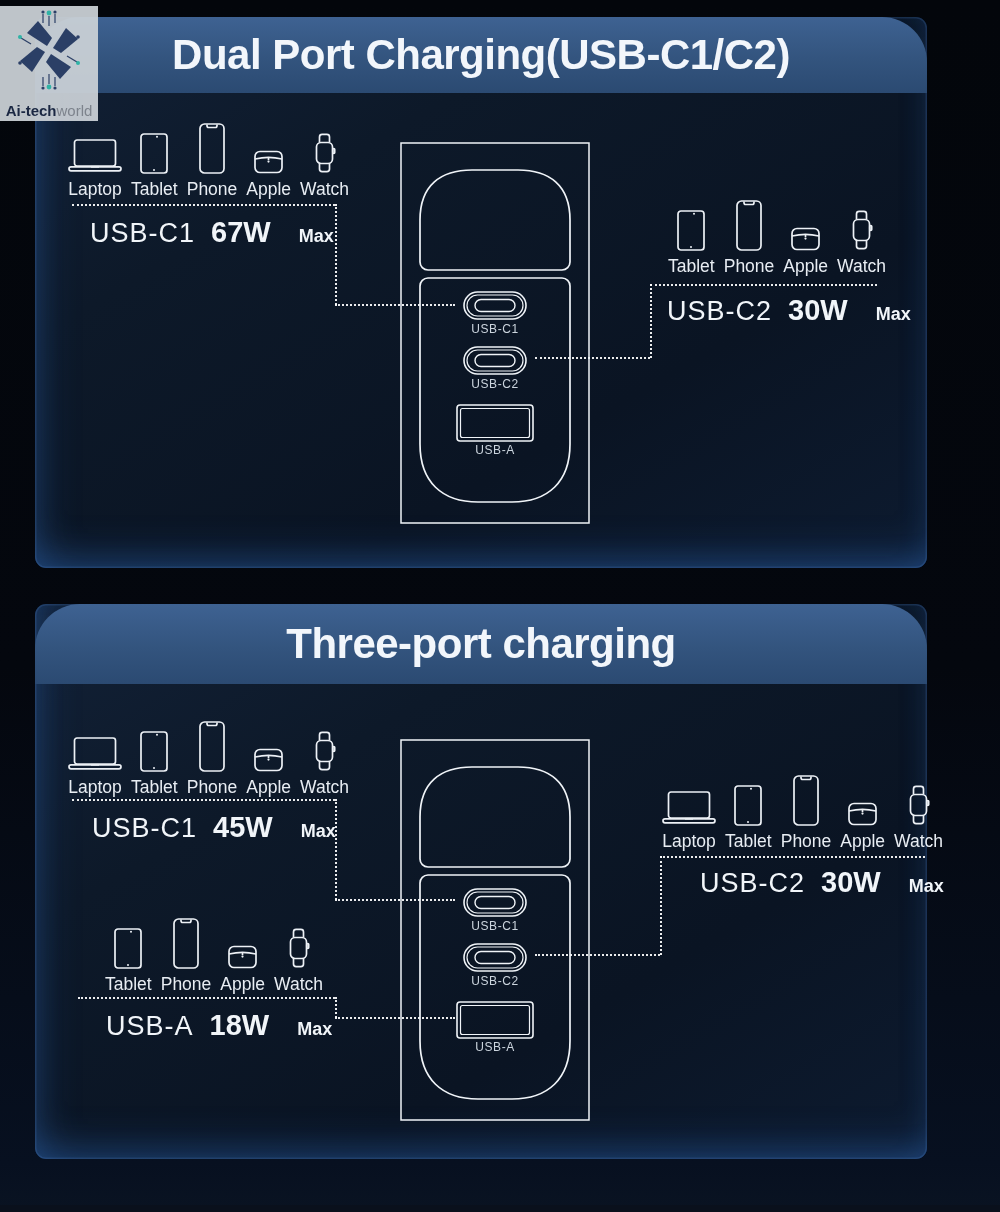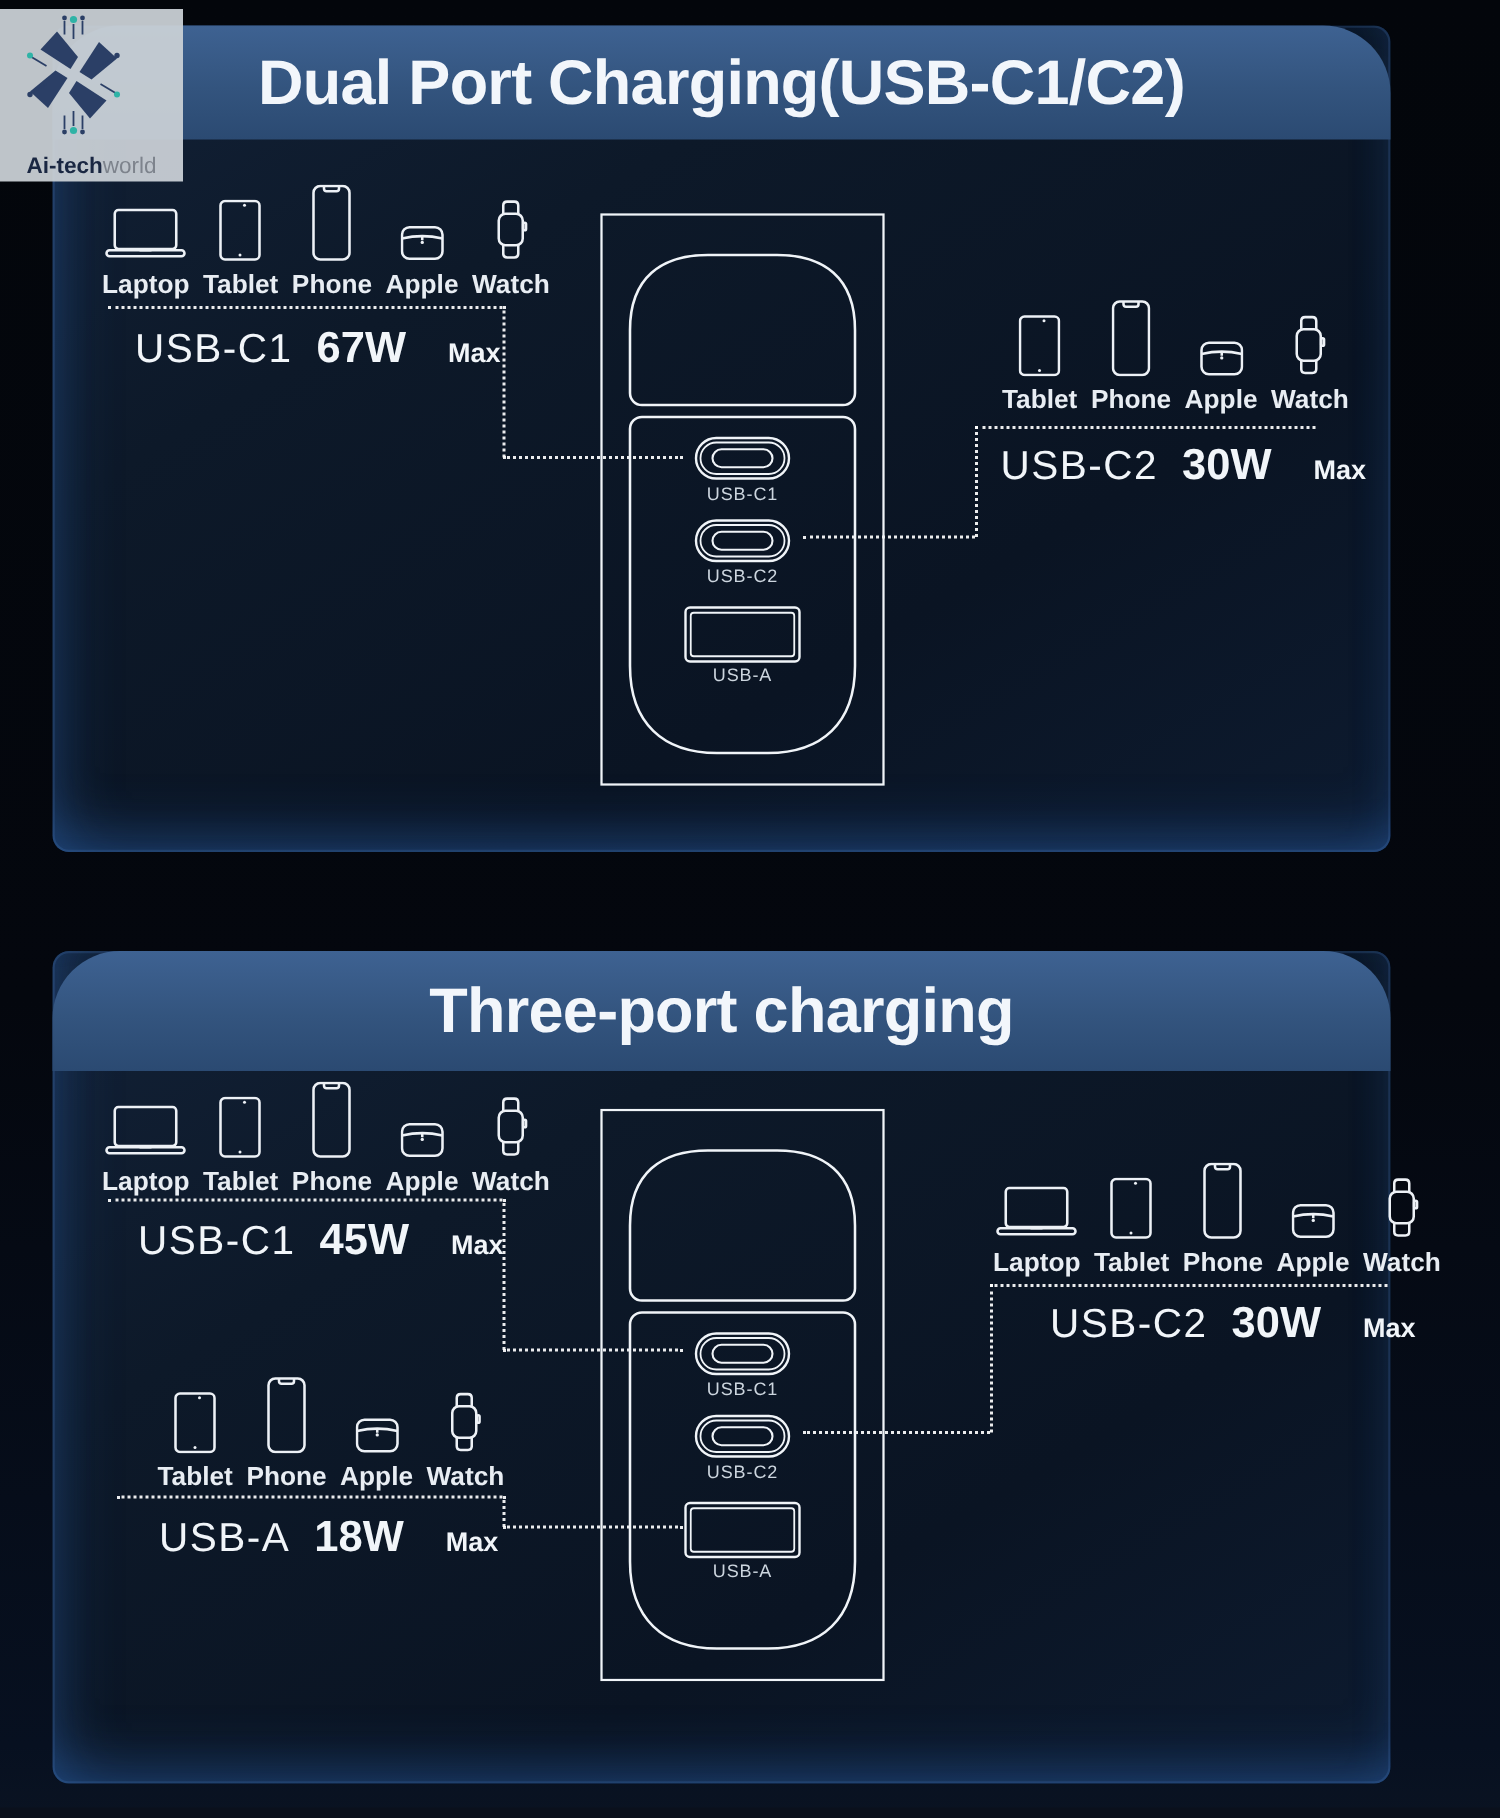--- a/index.html
+++ b/index.html
@@ -9,56 +9,56 @@
        background:linear-gradient(180deg,#03060b 0%,#04070e 55%,#071020 96%,#0a1322 100%);}
 
   
   .panel{position:absolute;left:35px;width:892px;border-radius:11px;
        background:linear-gradient(150deg,#122137 0%,#0d1929 30%,#0a1423 68%,#0d1b30 100%);
        box-shadow: inset 0 0 0 1.5px rgba(80,130,200,0.20),
                    inset 0 -24px 40px -16px rgba(50,110,190,0.42),
                    inset 24px -10px 46px -26px rgba(50,110,190,0.38),
                    inset -16px 0 40px -30px rgba(50,110,190,0.22);}
   #panel1{top:17px;height:551px;}
-  #panel2{top:634px;height:555px;}
+  #panel2{top:604px;height:555px;}
   .panel-header{position:absolute;top:0;left:0;right:0;
        border-radius:45px 45px 0 0;
        background:linear-gradient(180deg,#3e6292 0%,#33547e 55%,#2b4a72 100%);
        display:flex;align-items:center;justify-content:center;}
   #panel1 .panel-header{height:76px;}
   #panel2 .panel-header{height:80px;}
   .panel-title{color:#f2f6fb;font-size:42px;font-weight:bold;letter-spacing:-0.5px;white-space:nowrap;}
 
   
   .devgroup{position:absolute;display:flex;align-items:flex-end;}
   .dev{display:flex;flex-direction:column;align-items:center;justify-content:flex-end;}
   .dev + .dev{margin-left:9px;}
   .dev svg{display:block;}
   .dev svg .ln{stroke:#edf1f6;stroke-width:1.7;fill:none;}
   .dev svg .dot{fill:#edf1f6;stroke:none;}
-  .dev-label{color:#e8edf3;font-size:17.5px;margin-top:5px;white-space:nowrap;font-weight:bold;}
+  .dev-label{color:#e8edf3;font-size:17.5px;margin-top:5px;white-space:nowrap;}
 
   
   .dash-h{position:absolute;height:0;border-top:2px dotted rgba(255,255,255,0.92);}
   .dash-v{position:absolute;width:0;border-left:2px dotted rgba(255,255,255,0.92);}
 
   
   .powrow{position:absolute;display:flex;align-items:baseline;color:#f1f5f9;white-space:nowrap;}
   .port-name{font-size:27px;font-weight:400;letter-spacing:1px;}
   .watt{font-size:29px;font-weight:bold;margin-left:16px;}
   .max{font-size:18px;font-weight:bold;margin-left:28px;}
 
   
   .chg{position:absolute;}
   .chg .ln{stroke:#f0f4f8;fill:none;}
   .chg text{fill:#ccd5de;font-size:12px;letter-spacing:0.6px;text-anchor:middle;
             font-family:"Liberation Sans",sans-serif;}
 
   
-  .logo{position:absolute;left:0;top:6px;width:122px;height:114px;z-index:6;
+  .logo{position:absolute;left:0;top:6px;width:98px;height:114px;z-index:6;
         background:rgba(202,208,214,0.94);
         display:flex;flex-direction:column;align-items:center;justify-content:flex-end;
         padding-bottom:1px;}
   .logo svg{position:absolute;top:2px;left:13px;}
   .brand{font-size:15px;line-height:18px;white-space:nowrap;}
   .brand b{color:#1a2742;font-weight:bold;}
   .brand span{color:#7d838c;font-weight:400;}
 
   .bottom-strip{position:absolute;left:0;right:0;top:1205px;height:7px;background:#0a101c;}
 </style>

